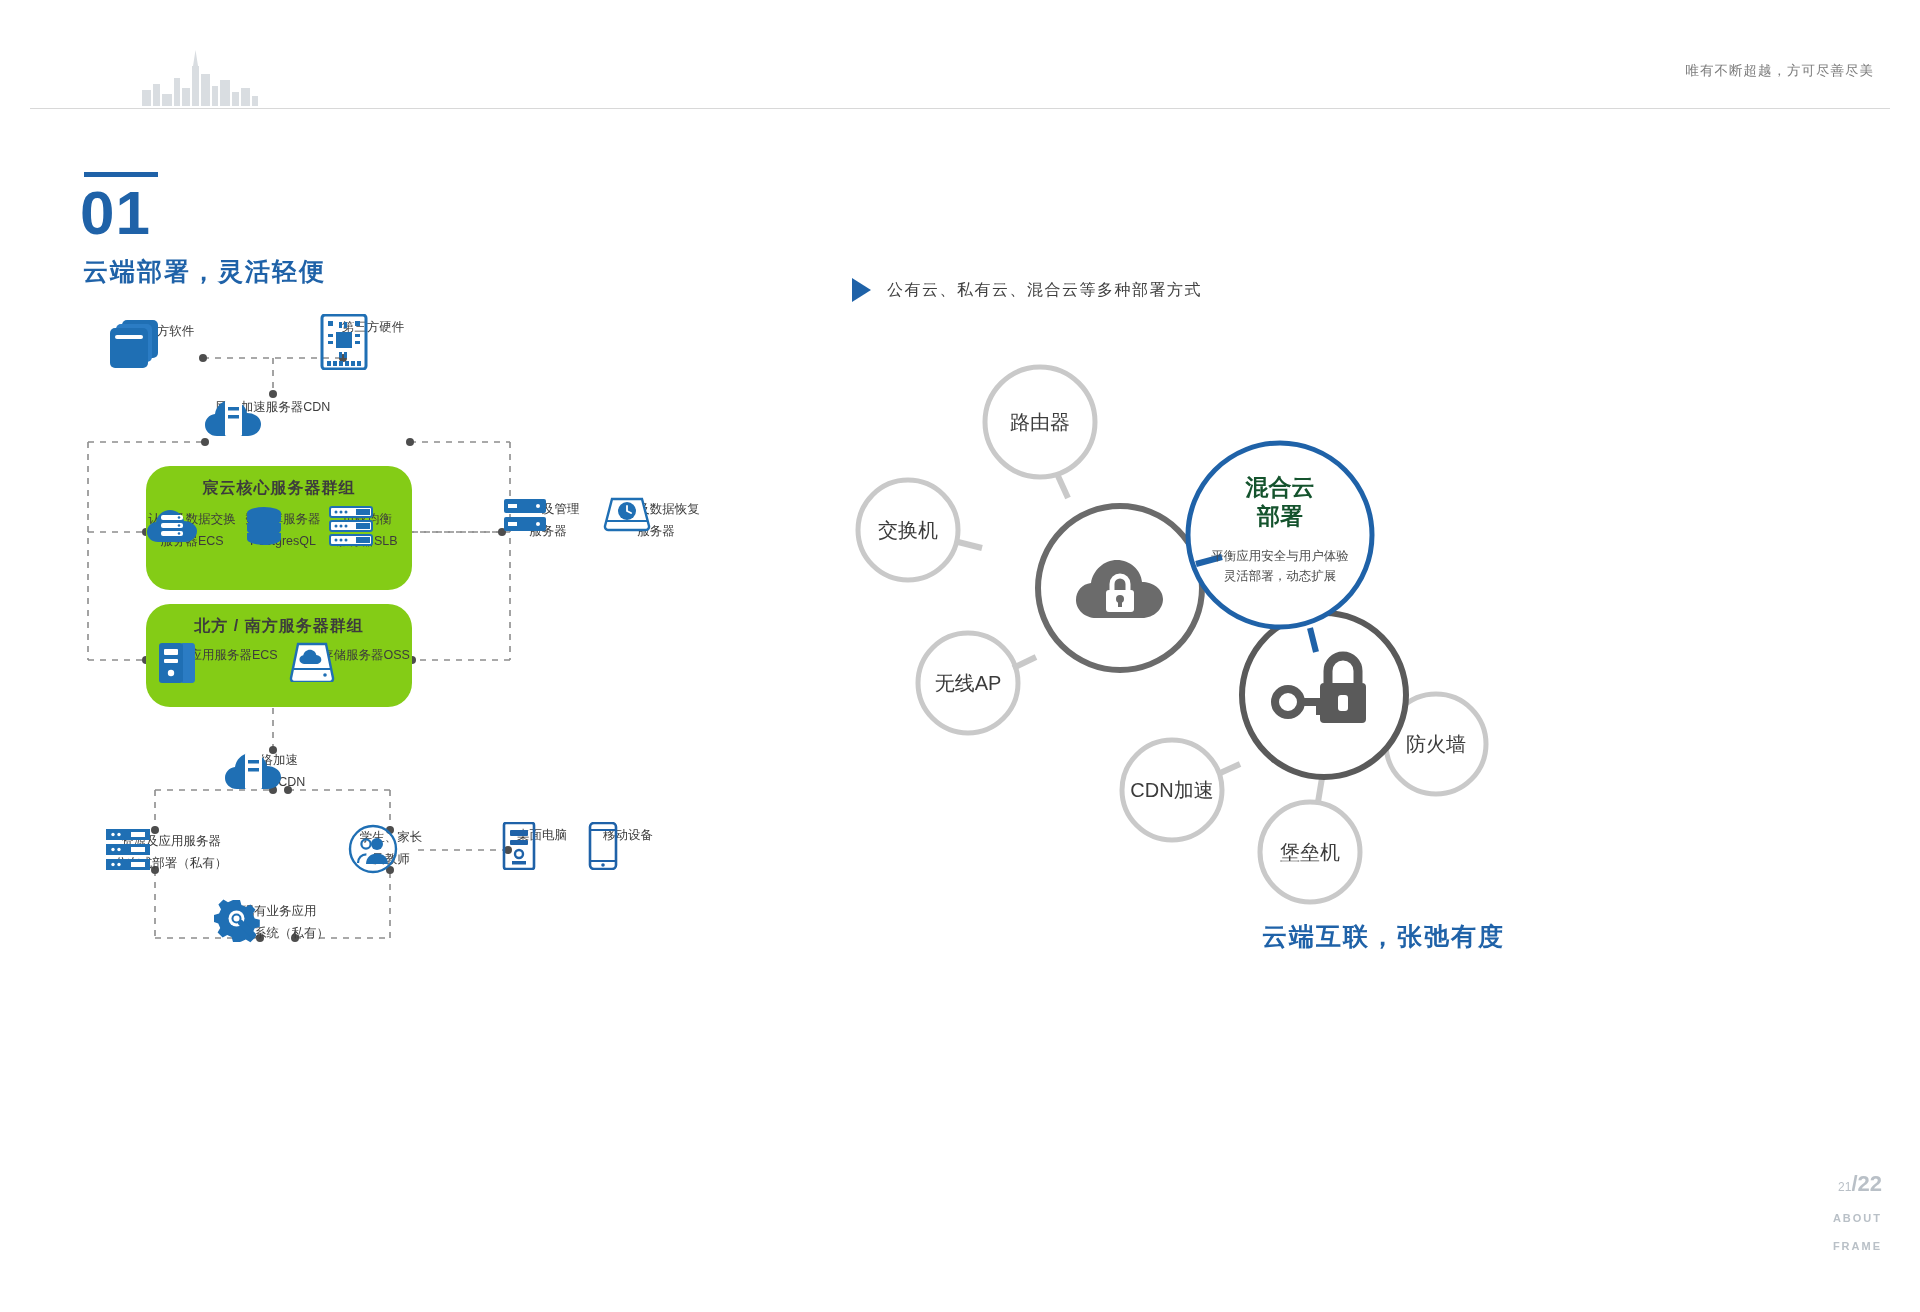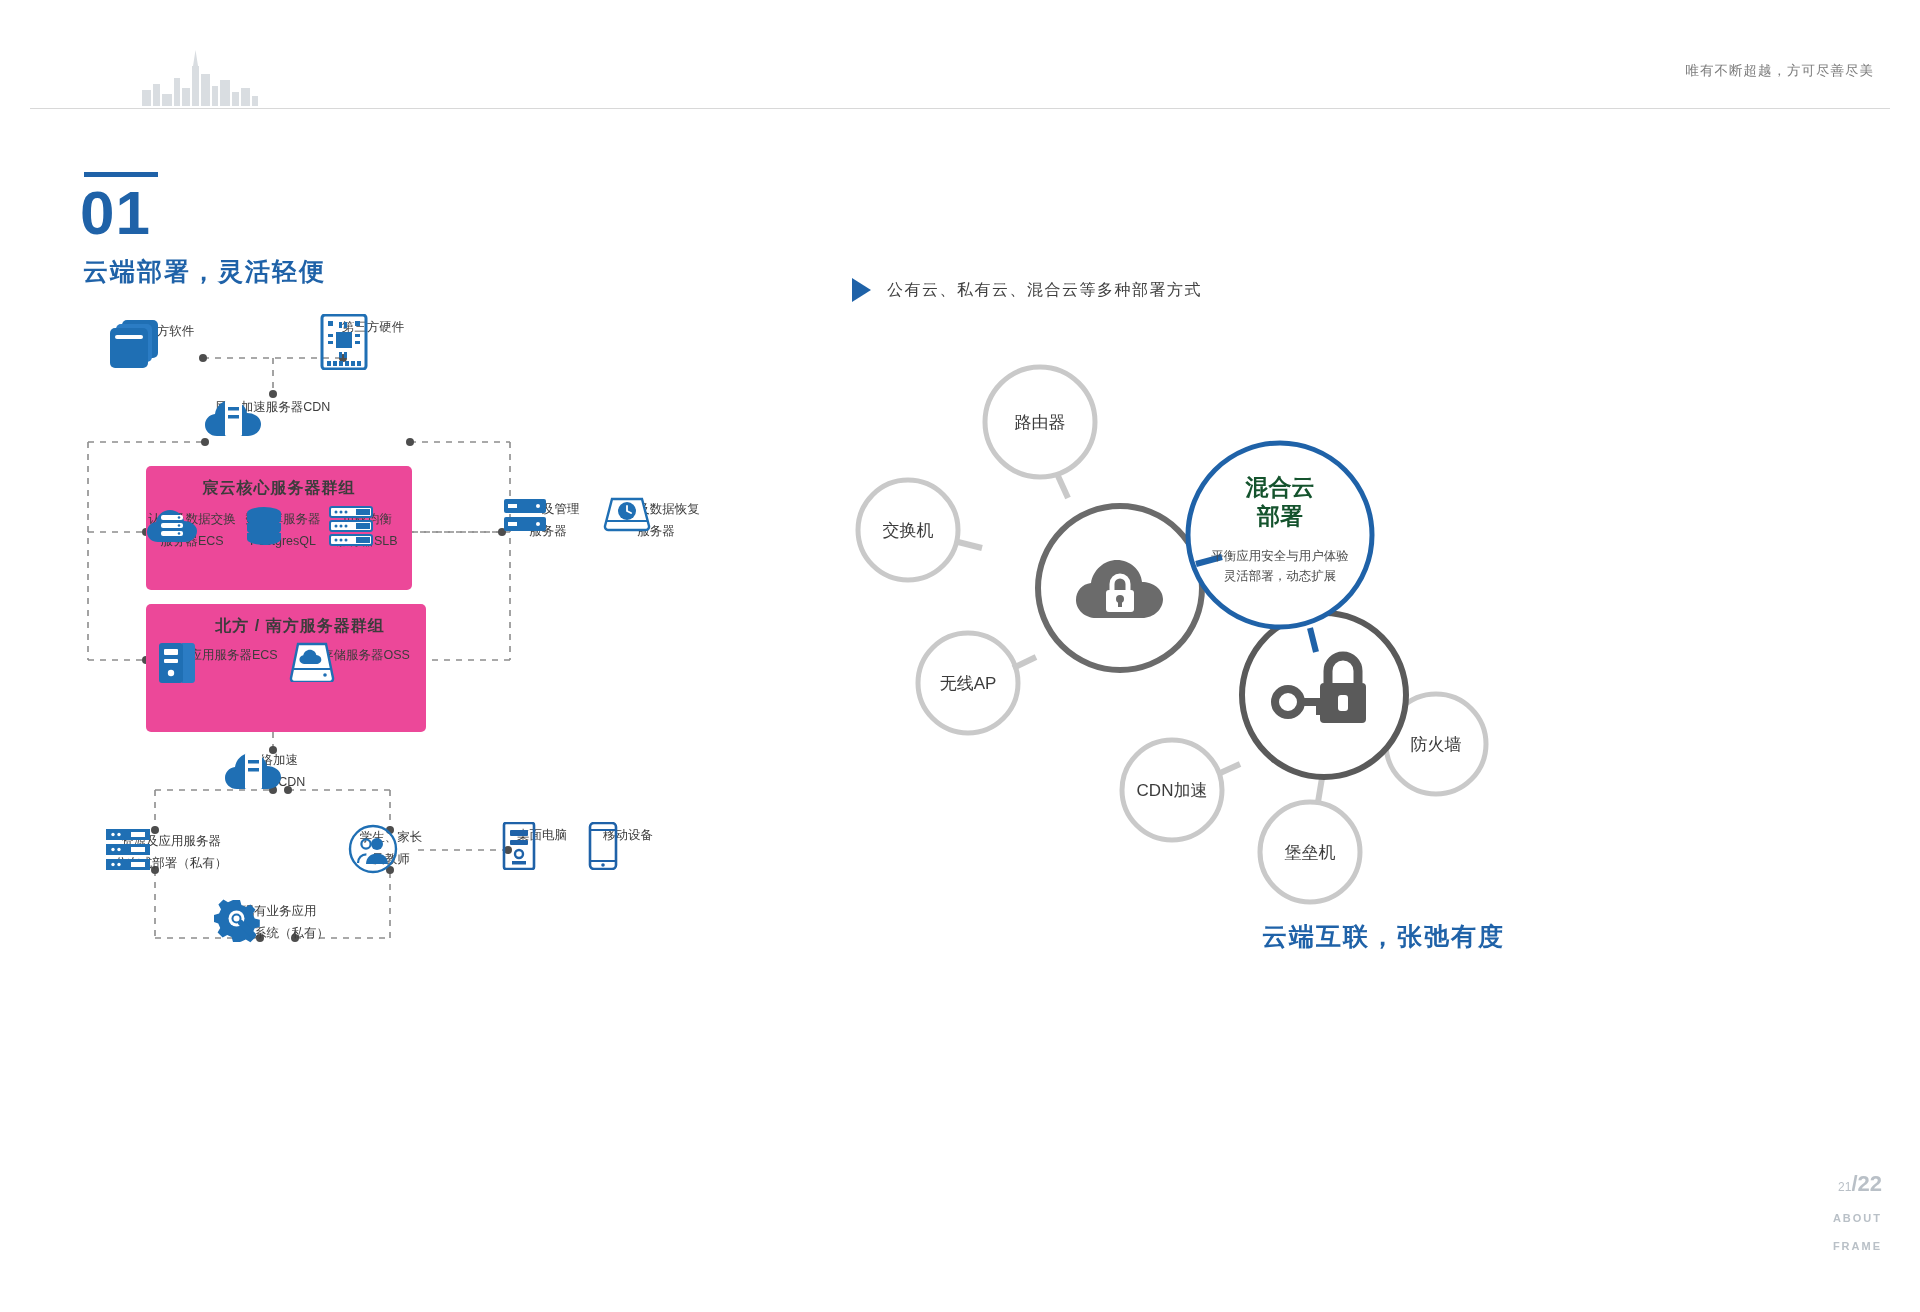--- a/index.html
+++ b/index.html
@@ -63,32 +63,32 @@
   .pgnum .brand{font-size:11px;letter-spacing:2px;font-weight:bold;margin-top:16px;}
 
   
   .ldiag{position:absolute;left:60px;top:310px;width:740px;height:670px;}
   .ldiag svg{position:absolute;left:0;top:0;}
   .node{position:absolute;text-align:center;}
   .node .cap{
     font-size:12.5px;color:#3c3c3c;line-height:1.45;white-space:nowrap;margin-top:4px;
   }
   .grp{
-    position:absolute;background:#ec4899;border-radius:5px;
+    position:absolute;background:#84cc16;border-radius:24px;
   }
   .grp-title{
     position:absolute;width:100%;text-align:center;top:12px;
     font-size:16px;font-weight:bold;color:#3c3c3c;letter-spacing:1px;
   }
 
   
   .rdiag{position:absolute;left:830px;top:350px;width:700px;height:620px;}
   .rdiag svg{position:absolute;left:0;top:0;}
   .clabel{
-    position:absolute;text-align:center;font-size:17px;color:#3c3c3c;
+    position:absolute;text-align:center;font-size:20px;color:#3c3c3c;
     white-space:nowrap;transform:translate(-50%,-50%);
   }
   .hc-title{
     position:absolute;text-align:center;transform:translate(-50%,-50%);
     color:#14532d;font-size:23px;font-weight:bold;line-height:1.25;white-space:nowrap;
   }
   .hc-sub{
     position:absolute;text-align:center;transform:translate(-50%,-50%);
     color:#4a4a4a;font-size:12.5px;line-height:1.6;white-space:nowrap;
   }
@@ -282,21 +282,21 @@
           <rect x="28" y="31" width="14" height="6" fill="#1f6fb4"></rect>
           <circle cx="8" cy="34" r="1.5" fill="#1f6fb4"></circle>
             <circle cx="13" cy="34" r="1.5" fill="#1f6fb4"></circle>
             <circle cx="18" cy="34" r="1.5" fill="#1f6fb4"></circle>
         </g>
       </svg>
       <div class="cap">负载均衡</div>
       <div class="cap">服务器SLB</div>
     </div>
 
-    <div class="grp" style="left:86px;top:294px;width:266px;height:128px;padding-left:14px;">
+    <div class="grp" style="left:86px;top:294px;width:266px;height:103px;">
       <div class="grp-title">北方 / 南方服务器群组</div>
     </div>
     <div class="node" style="left:96px;top:332px;width:130px;">
       <svg width="42" height="42" viewBox="0 0 42 42">
         <path d="M26 1h10c2 0 3 1.5 3 3.5v33c0 2-1 3.5-3 3.5H26z" fill="#2b7cc4"></path>
         <rect x="3" y="1" width="24" height="40" rx="3" fill="#1f6fb4"></rect>
         <rect x="8" y="7" width="14" height="6" rx="1" fill="#ffffff"></rect>
         <rect x="8" y="17" width="14" height="4" rx="1" fill="#ffffff"></rect>
         <circle cx="15" cy="31" r="3.2" fill="#ffffff"></circle>
       </svg>

